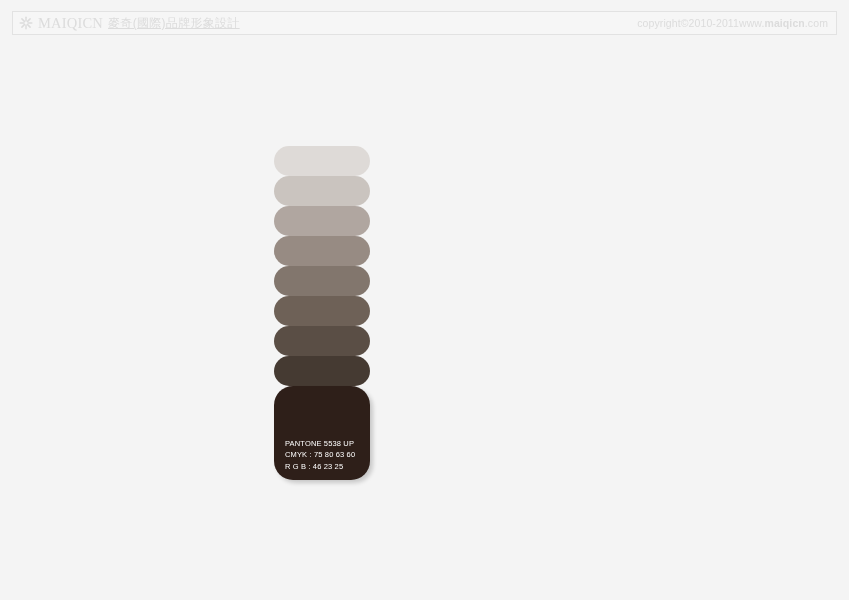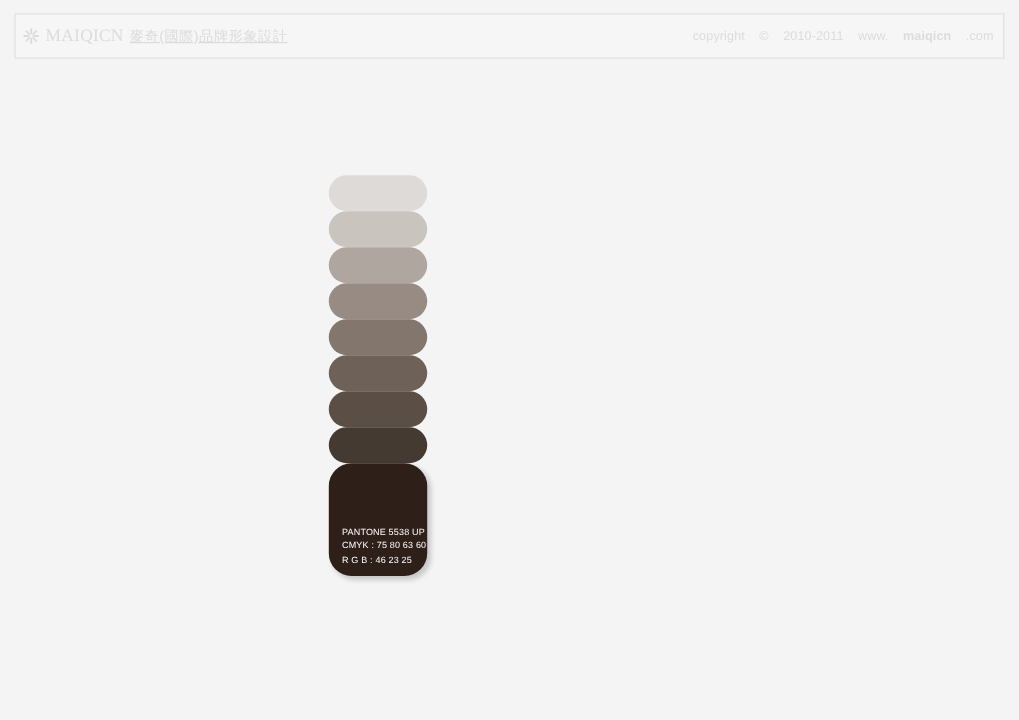--- a/index.html
+++ b/index.html
@@ -18,21 +18,21 @@
     height: 600px;
     background: #f4f4f4;
   }
 
   
   .header-bar {
     position: absolute;
     left: 12px;
     top: 11px;
     width: 825px;
-    height: 38px;
+    height: 24px;
     border: 1px solid #e2e2e2;
     background: #f6f6f6;
     display: flex;
     align-items: center;
     justify-content: space-between;
     padding: 0 8px 0 6px;
   }
 
   .brand {
     display: flex;
@@ -66,37 +66,37 @@
     text-decoration: underline;
   }
 
   .copyright {
     font-size: 10.5px;
     color: #dcdcdc;
     white-space: nowrap;
     letter-spacing: 0.1px;
     display: flex;
     align-items: flex-start;
-    gap: 12px;
+    gap: 0;
   }
   .copyright .cr-strong {
     font-weight: bold;
     color: #dcdcdc;
   }
 
   
   .swatch-col {
     position: absolute;
     width: 88px;
   }
   .swatch-col.left  { left: 274px; top: 146px; }
   .swatch-col.right { left: 487px; top: 146px; }
 
   .band {
-    width: 82px;
+    width: 96px;
     height: 30px;
     border-radius: 19px;
   }
 
   .band.final {
     height: 94px;
     position: relative;
     box-shadow: 3px 3px 4px rgba(0,0,0,0.18);
   }
 

